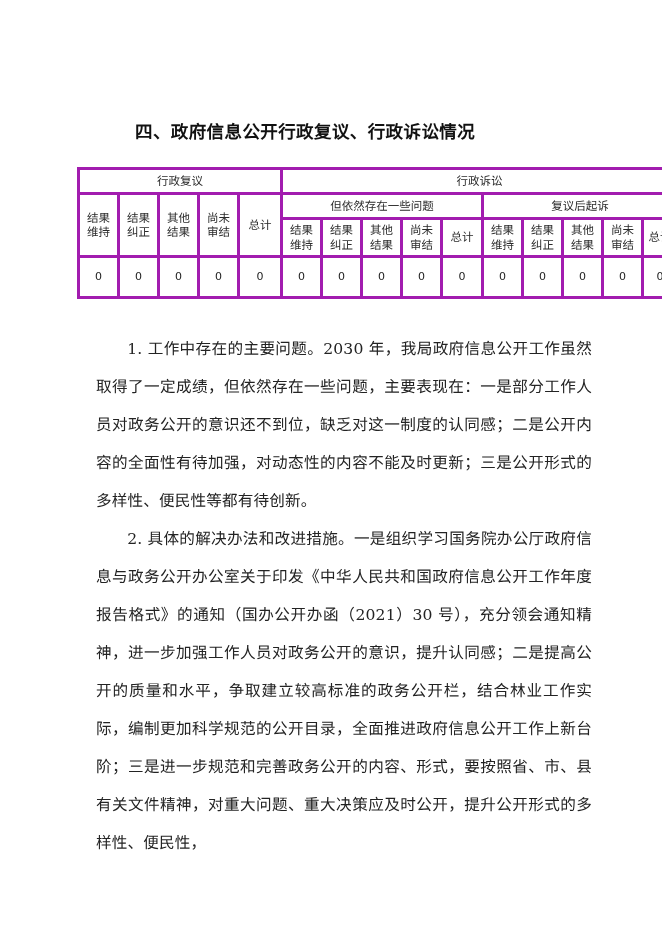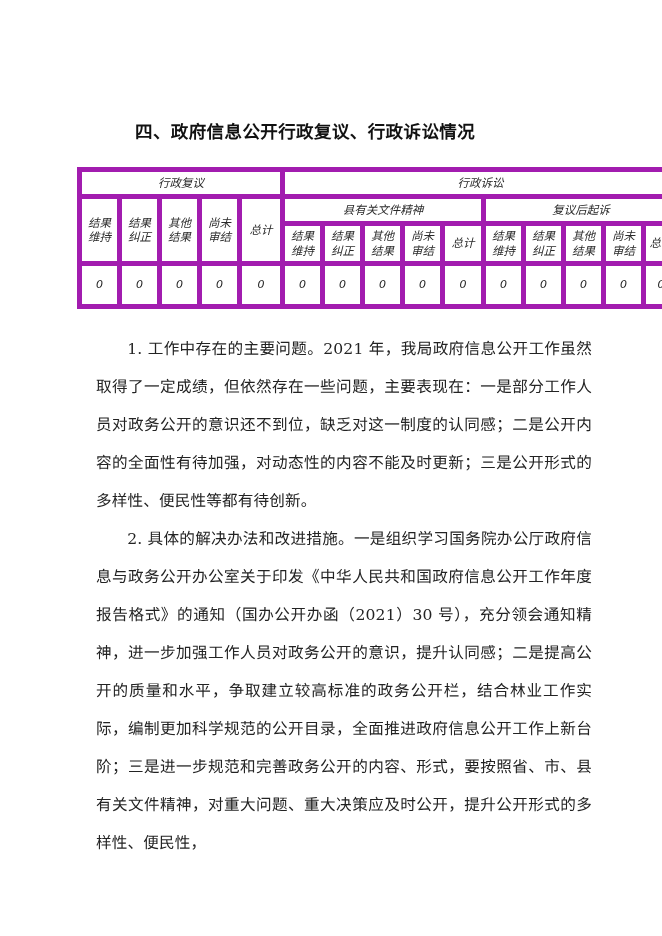--- a/index.html
+++ b/index.html
@@ -52,27 +52,26 @@
     left: 66px;
     top: 167px;
     width: 539px;
     border-collapse: collapse;
     table-layout: fixed;
     font-family: "DejaVu Serif", serif;
     font-size: 11.5px;
     color: #2a2a2a;
   }
   #review-litigation-table td {
-    border: 5px solid #a21caf;
+    border: 3px solid #a21caf;
     text-align: center;
     vertical-align: middle;
     padding: 0;
     line-height: 1.28;
     word-break: keep-all;
-    font-style: italic;
   }
   td.group-head {
     text-align: left;
     padding-left: 5px;
     height: 22px;
     font-size: 11.5px;
   }
   td.sub-head {
     height: 35px;
     font-size: 11.5px;
@@ -147,21 +146,21 @@
         <td class="sub-head" rowspan="2">
           <span class="two-line">其他</span>
           <span class="two-line">结果</span>
         </td>
         <td class="sub-head" rowspan="2">
           <span class="two-line">尚未</span>
           <span class="two-line">审结</span>
         </td>
         <td class="sub-head" rowspan="2">总计</td>
 
-        <td class="group-head" colspan="5">县有关文件精神</td>
+        <td class="group-head" colspan="5">但依然存在一些问题</td>
         <td class="group-head" colspan="5">复议后起诉</td>
       </tr>
       <tr>
         <td class="sub-head">
           <span class="two-line">结果</span>
           <span class="two-line">维持</span>
         </td>
         <td class="sub-head">
           <span class="two-line">结果</span>
           <span class="two-line">纠正</span>
@@ -208,17 +207,17 @@
         <td class="value-cell">0</td>
         <td class="value-cell">0</td>
         <td class="value-cell">0</td>
         <td class="value-cell">0</td>
         <td class="value-cell">0</td>
       </tr>
     </tbody>
   </table>
 
 
-  <div class="body-block" id="paragraph-one"><span class="indent"></span><span>1. 工作中存在的主要问题。2021 年，我局政府信息公开工作虽然取得了一定成绩，但依然存在一些问题，主要表现在：一是部分工作人员对政务公开的意识还不到位，缺乏对这一制度的认同感；二是公开内容的全面性有待加强，对动态性的内容不能及时更新；三是公开形式的多样性、便民性等都有待创新。</span></div>
+  <div class="body-block" id="paragraph-one"><span class="indent"></span><span>1. 工作中存在的主要问题。2030 年，我局政府信息公开工作虽然取得了一定成绩，但依然存在一些问题，主要表现在：一是部分工作人员对政务公开的意识还不到位，缺乏对这一制度的认同感；二是公开内容的全面性有待加强，对动态性的内容不能及时更新；三是公开形式的多样性、便民性等都有待创新。</span></div>
 
   <div class="body-block" id="paragraph-two"><span class="indent"></span><span>2. 具体的解决办法和改进措施。一是组织学习国务院办公厅政府信息与政务公开办公室关于印发《中华人民共和国政府信息公开工作年度报告格式》的通知（国办公开办函（2021）30 号），充分领会通知精神，进一步加强工作人员对政务公开的意识，提升认同感；二是提高公开的质量和水平，争取建立较高标准的政务公开栏，结合林业工作实际，编制更加科学规范的公开目录，全面推进政府信息公开工作上新台阶；三是进一步规范和完善政务公开的内容、形式，要按照省、市、县有关文件精神，对重大问题、重大决策应及时公开，提升公开形式的多样性、便民性，</span></div>
 
 </div>
 
 </body></html>

